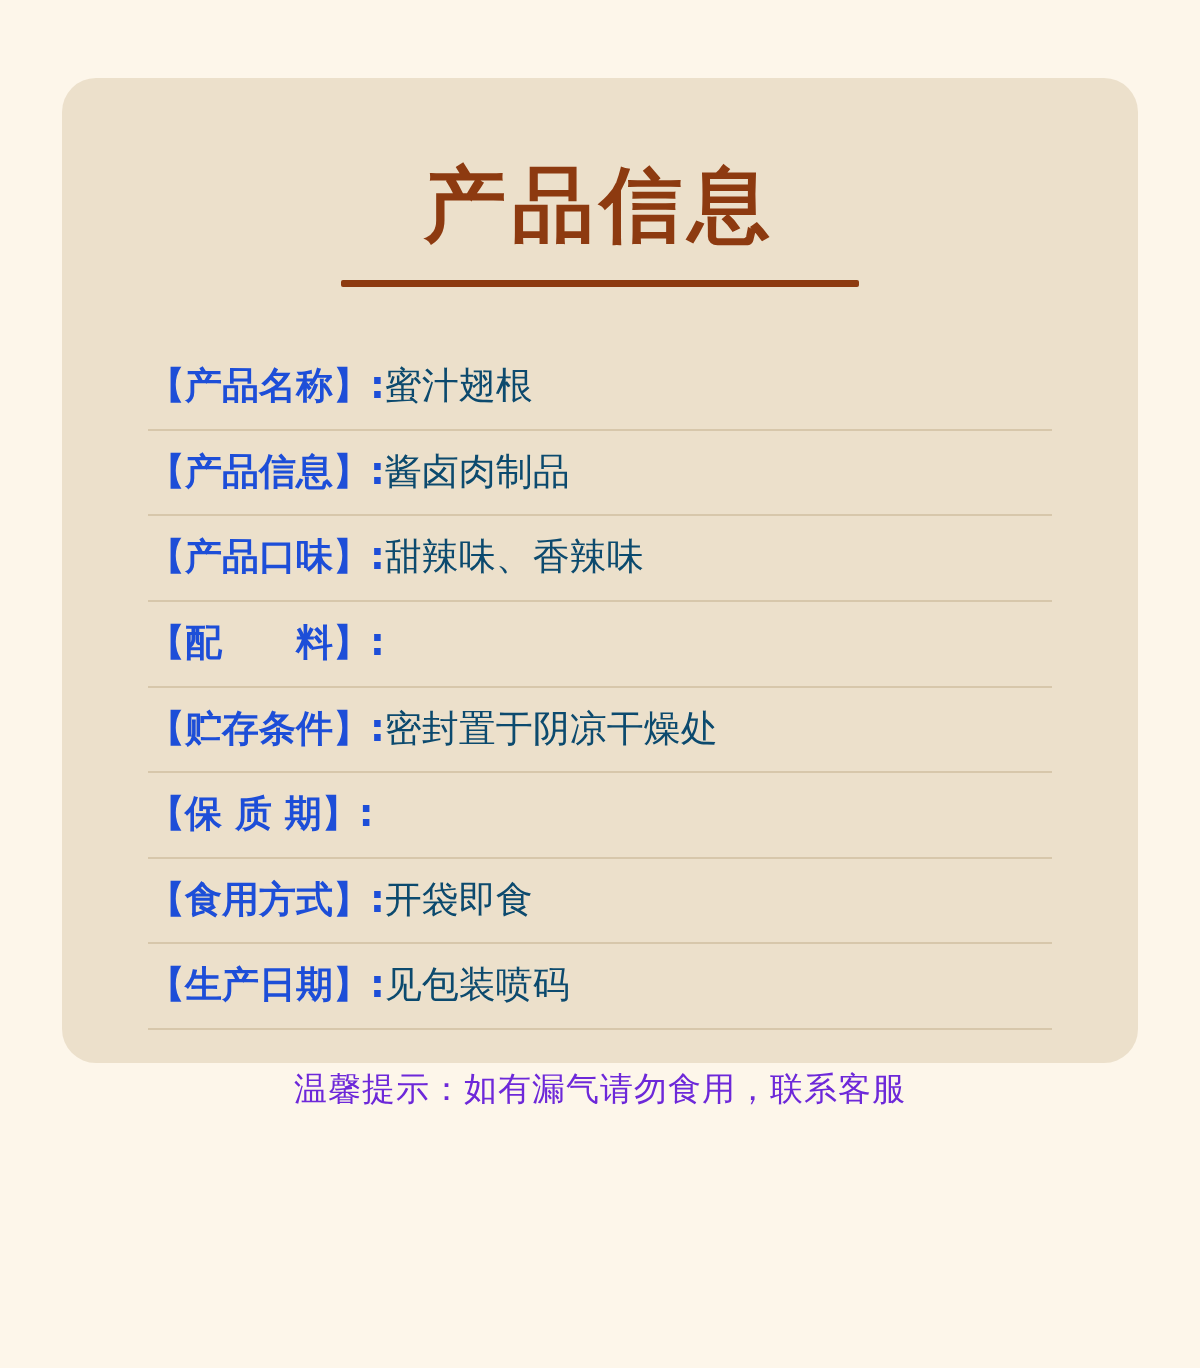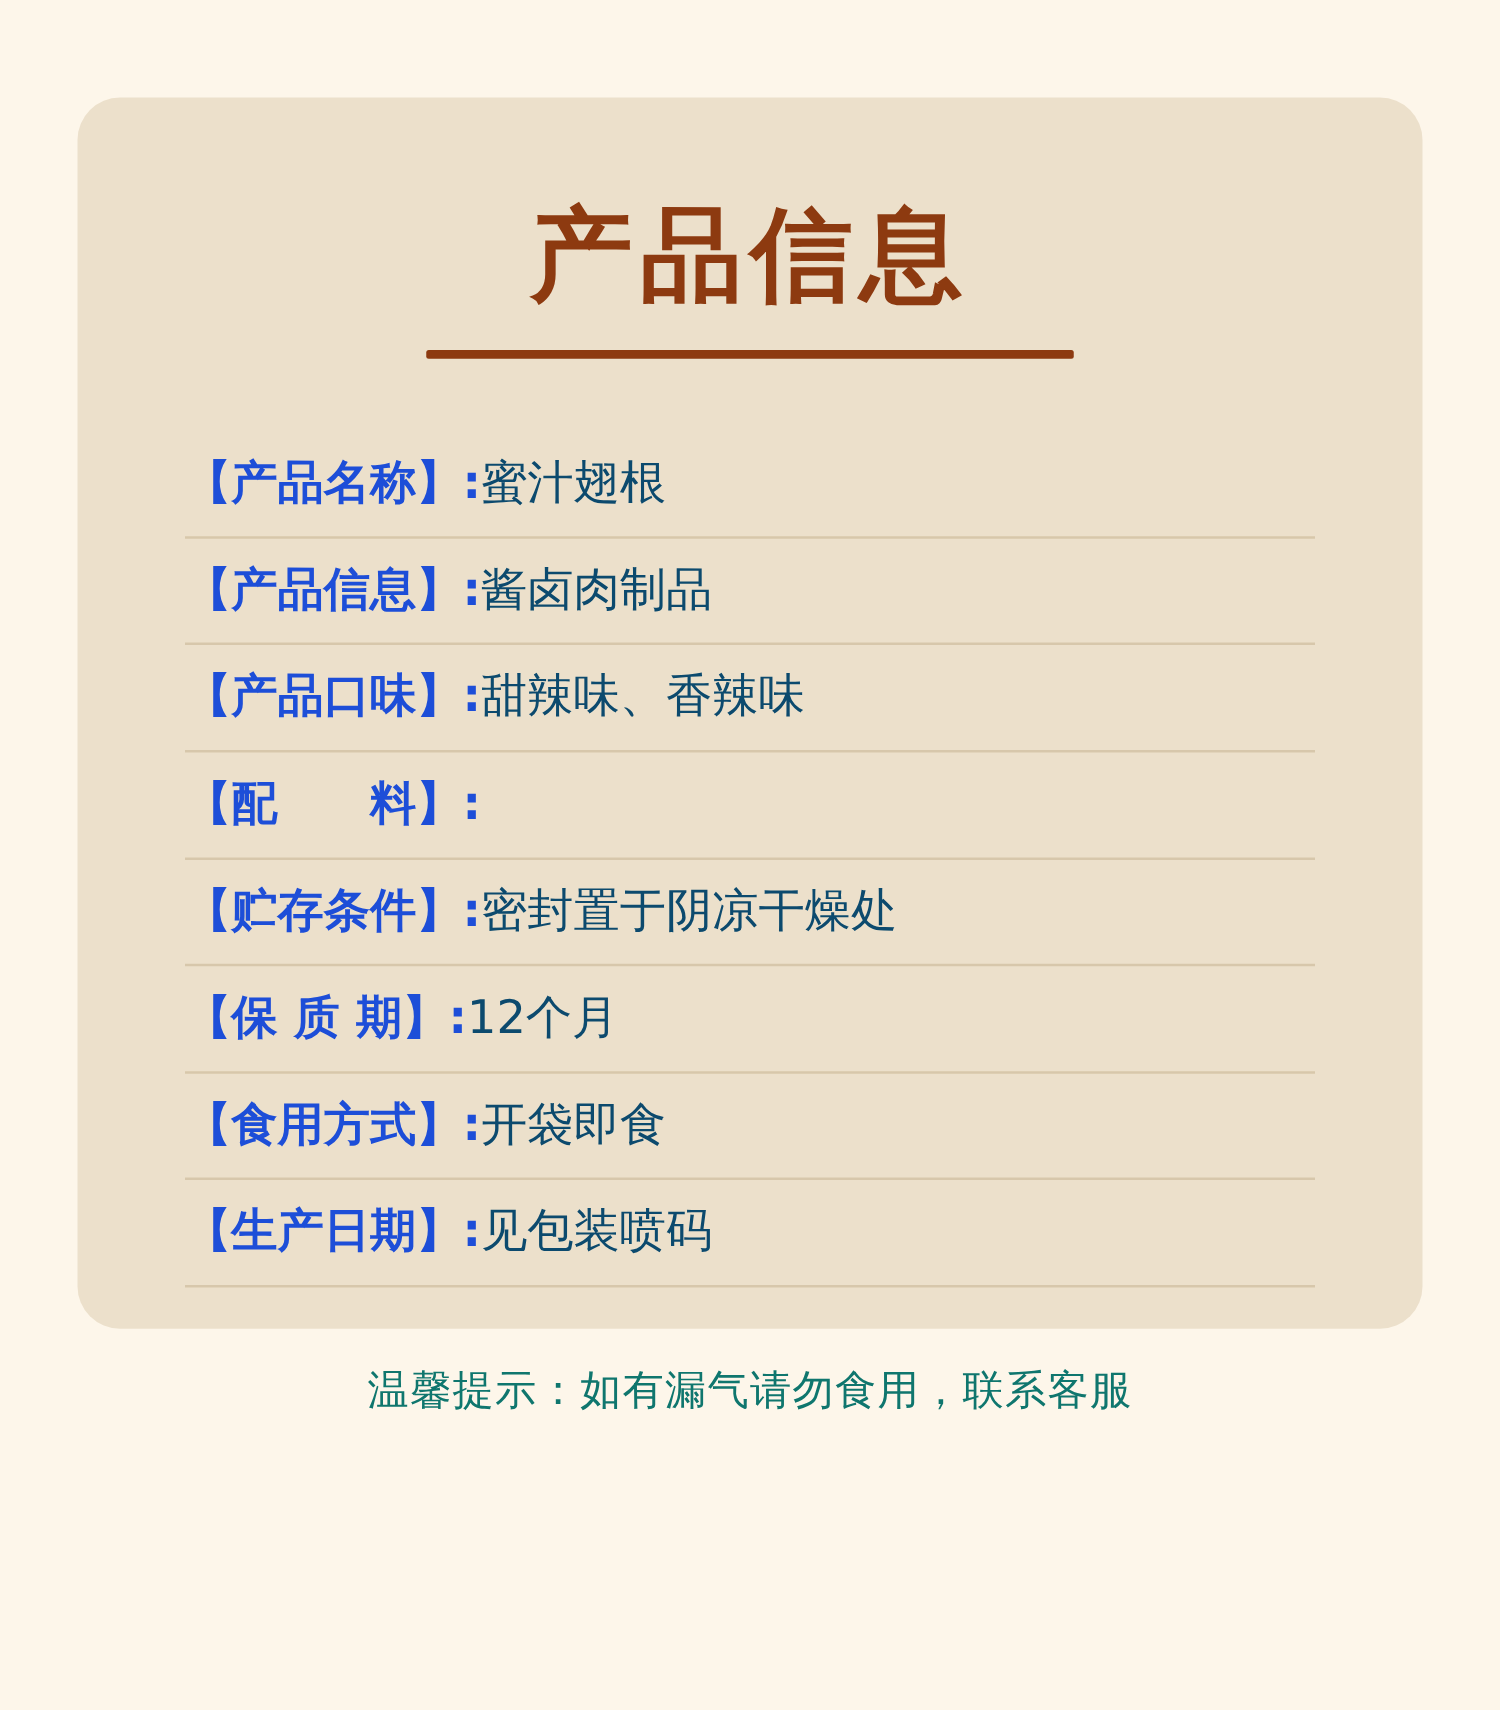--- a/index.html
+++ b/index.html
@@ -73,24 +73,24 @@
     flex: 1 1 auto;
     font-size: 37px;
     color: #0c4a6e;
     line-height: 1.45;
     font-family: "DejaVu Sans", "Liberation Sans", sans-serif;
   }
   .value .line2 {
     display: block;
   }
   .tip {
-    margin-top: 60px;
+    margin-top: 37px;
     text-align: center;
     font-size: 33px;
-    color: #0f766e;
+    color: #6d28d9;
     letter-spacing: 1px;
     font-family: "DejaVu Sans", "Liberation Sans", sans-serif;
   }
 </style>
 </head>
 <body>
 
 <div class="page">
   <div class="card">
 
@@ -120,21 +120,20 @@
         <div class="label">【配　　料】:</div>
       </div>
 
       <div class="row">
         <div class="label">【贮存条件】:</div>
         <div class="value">密封置于阴凉干燥处</div>
       </div>
 
       <div class="row">
         <div class="label">【保 质 期】:</div>
-        <div class="value">12个月</div>
       </div>
 
       <div class="row">
         <div class="label">【食用方式】:</div>
         <div class="value">开袋即食</div>
       </div>
 
       <div class="row">
         <div class="label">【生产日期】:</div>
         <div class="value">见包装喷码</div>

